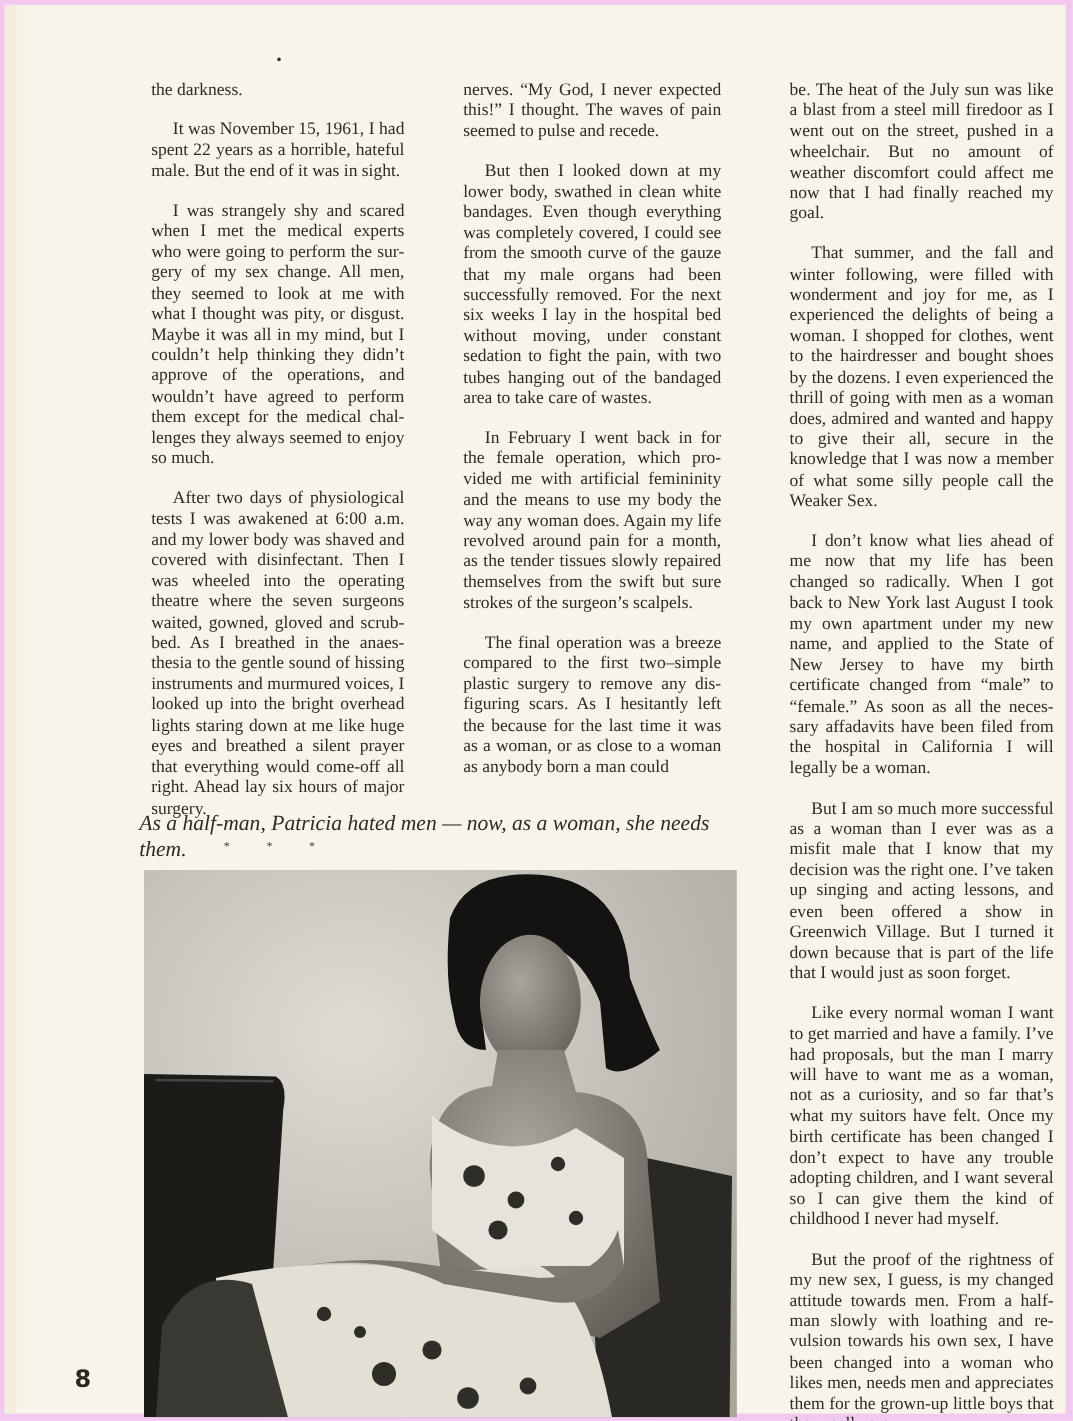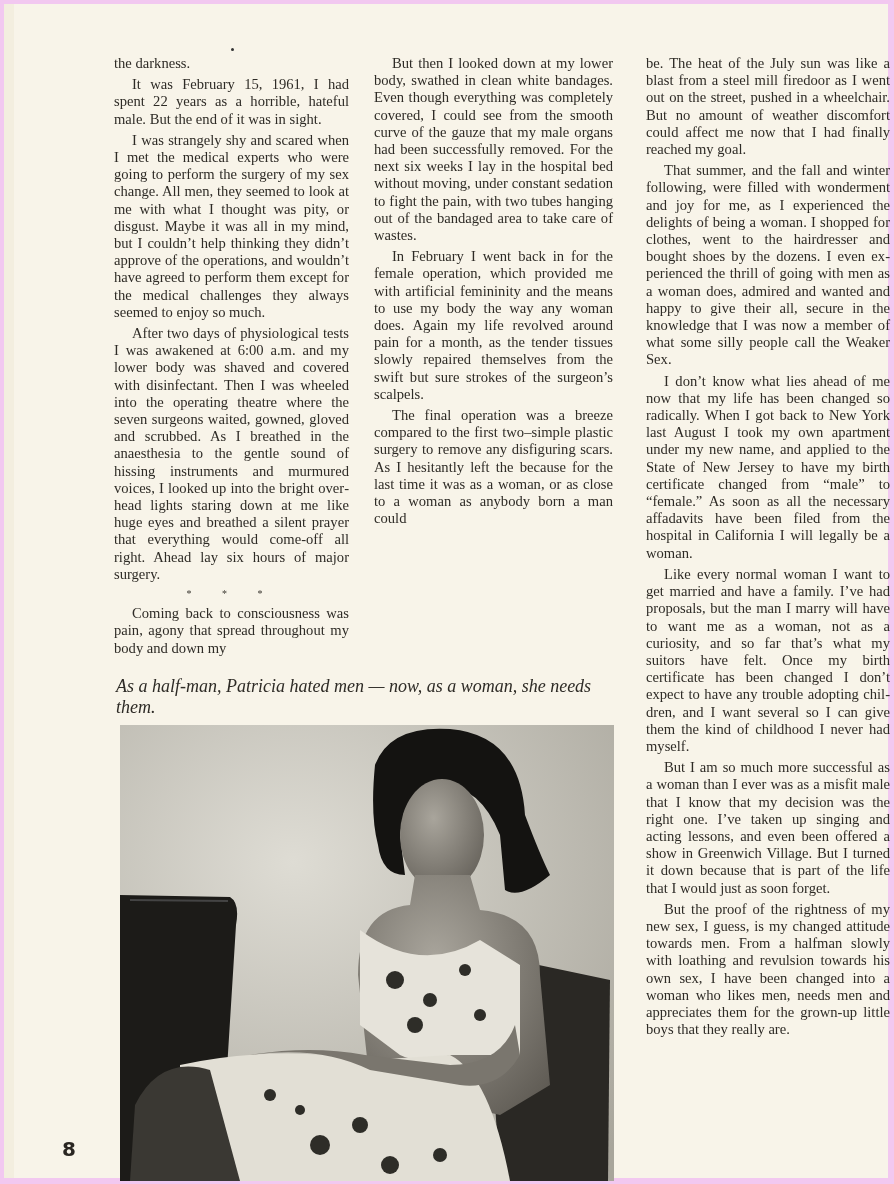--- a/index.html
+++ b/index.html
@@ -20,21 +20,21 @@
     }
     .col {
       position: absolute;
       font-family: "Liberation Serif", serif;
       font-size: 14.6px;
       line-height: 17.2px;
       color: #2e2b26;
       text-align: justify;
       hyphens: manual;
     }
-    .col p { margin: 4px; text-indent: 18px; }
+    .col p { margin: 16px; text-indent: 18px; }
     .col p.noindent { text-indent: 0; }
     .col1 { left: 96px; top: 47px; width: 243px; }
     .col2 { left: 356px; top: 47px; width: 247px; }
     .col3 { left: 628px; top: 47px; width: 252px; }
     .stars {
       text-align: center; font-size: 10px; letter-spacing: 14px;
       line-height: 14px; color: #3a362f; text-indent: 0 !important;
       margin: 0;
     }
     .caption {
@@ -67,39 +67,40 @@
     }
   </style>
 </head>
 <body>
 
 <div class="page">
   <div class="dot"></div>
 
   <div class="col col1">
     <p class="noindent">the darkness.</p>
-    <p>It was February 15, 1961, I had spent 22 years as a horrible, hateful male. But the end of it was in sight.</p>
+    <p>It was November 15, 1961, I had spent 22 years as a horrible, hateful male. But the end of it was in sight.</p>
     <p>I was strangely shy and scared when I met the medical experts who were going to perform the sur­gery of my sex change. All men, they seemed to look at me with what I thought was pity, or disgust. Maybe it was all in my mind, but I couldn’t help thinking they didn’t approve of the operations, and wouldn’t have agreed to perform them except for the medical chal­lenges they always seemed to enjoy so much.</p>
     <p>After two days of physiological tests I was awakened at 6:00 a.m. and my lower body was shaved and covered with disinfectant. Then I was wheeled into the operating theatre where the seven surgeons waited, gowned, gloved and scrub­bed. As I breathed in the anaes­thesia to the gentle sound of hissing instruments and murmured voices, I looked up into the bright over­head lights staring down at me like huge eyes and breathed a si­lent prayer that everything would come-off all right. Ahead lay six hours of major surgery.</p>
     <p class="stars">* * *</p>
     <p style="margin-top:4px">Coming back to consciousness was pain, agony that spread throughout my body and down my</p>
   </div>
 
   <div class="col col2">
+    <p class="noindent">nerves. “My God, I never expected this!” I thought. The waves of pain seemed to pulse and recede.</p>
     <p>But then I looked down at my lower body, swathed in clean white bandages. Even though everything was completely covered, I could see from the smooth curve of the gauze that my male organs had been successfully removed. For the next six weeks I lay in the hospital bed without moving, under con­stant sedation to fight the pain, with two tubes hanging out of the bandaged area to take care of wastes.</p>
     <p>In February I went back in for the female operation, which pro­vided me with artificial femininity and the means to use my body the way any woman does. Again my life revolved around pain for a month, as the tender tissues slowly repaired themselves from the swift but sure strokes of the surgeon’s scalpels.</p>
     <p>The final operation was a breeze compared to the first two–simple plastic surgery to remove any dis­figuring scars. As I hesitantly left the because for the last time it was as a woman, or as close to a wo­man as anybody born a man could</p>
   </div>
 
   <div class="col col3">
     <p class="noindent">be. The heat of the July sun was like a blast from a steel mill firedoor as I went out on the street, pushed in a wheelchair. But no amount of weather discomfort could affect me now that I had finally reached my goal.</p>
     <p>That summer, and the fall and winter following, were filled with wonderment and joy for me, as I experienced the delights of being a woman. I shopped for clothes, went to the hairdresser and bought shoes by the dozens. I even ex­perienced the thrill of going with men as a woman does, admired and wanted and happy to give their all, secure in the knowledge that I was now a member of what some silly people call the Weaker Sex.</p>
     <p>I don’t know what lies ahead of me now that my life has been changed so radically. When I got back to New York last August I took my own apartment under my new name, and applied to the State of New Jersey to have my birth certificate changed from “male” to “female.” As soon as all the neces­sary affadavits have been filed from the hospital in California I will legally be a woman.</p>
+    <p>But I am so much more success­ful as a woman than I ever was as a misfit male that I know that my decision was the right one. I’ve tak­en up singing and acting lessons, and even been offered a show in Greenwich Village. But I turned it down because that is part of the life that I would just as soon forget.</p>
     <p>Like every normal woman I want to get married and have a family. I’ve had proposals, but the man I marry will have to want me as a woman, not as a curiosity, and so far that’s what my suitors have felt. Once my birth certificate has been changed I don’t expect to have any trouble adopting chil­dren, and I want several so I can give them the kind of childhood I never had myself.</p>
-    <p>But I am so much more success­ful as a woman than I ever was as a misfit male that I know that my decision was the right one. I’ve tak­en up singing and acting lessons, and even been offered a show in Greenwich Village. But I turned it down because that is part of the life that I would just as soon forget.</p>
     <p>But the proof of the rightness of my new sex, I guess, is my changed attitude towards men. From a half­man slowly with loathing and re­vulsion towards his own sex, I have been changed into a woman who likes men, needs men and ap­preciates them for the grown-up little boys that they really are.</p>
   </div>
 
   <div class="caption">As a half-man, Patricia hated men — now, as a woman, she needs them.</div>
 
   <div class="photo" title="Black-and-white photograph of a woman with bouffant dark hair in a floral sleeveless dress, seated in a chair beside a dark desk">
     <svg width="494" height="456" viewBox="0 0 494 456">
       <defs>
         <radialGradient id="bg" cx="0.35" cy="0.3" r="0.9">
           <stop offset="0" stop-color="#dedcd4"></stop>

